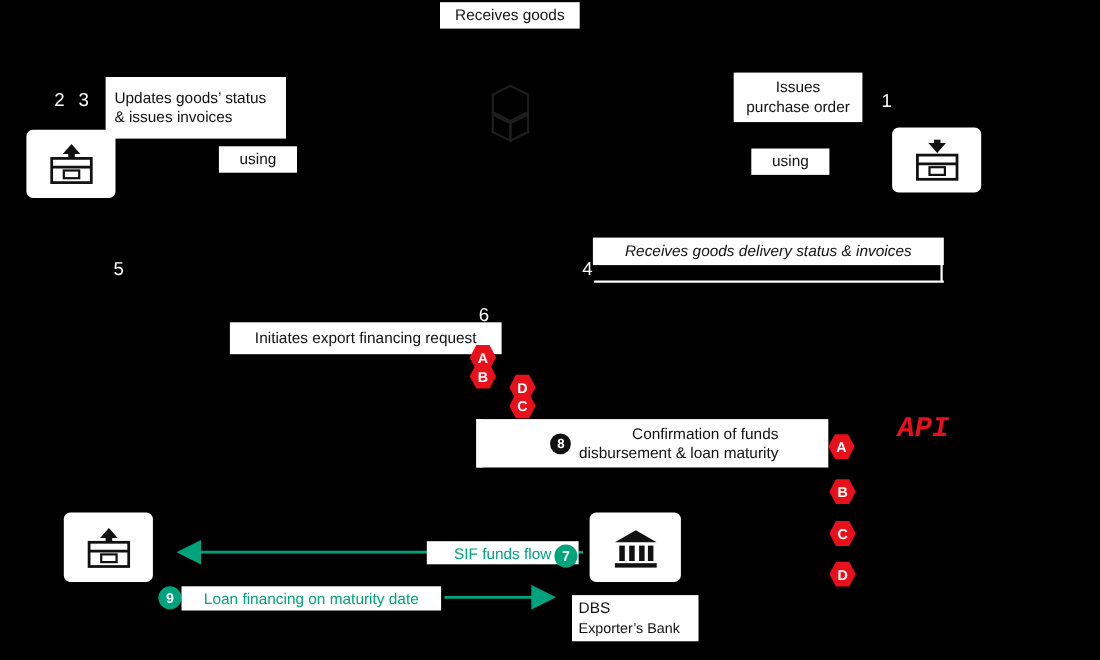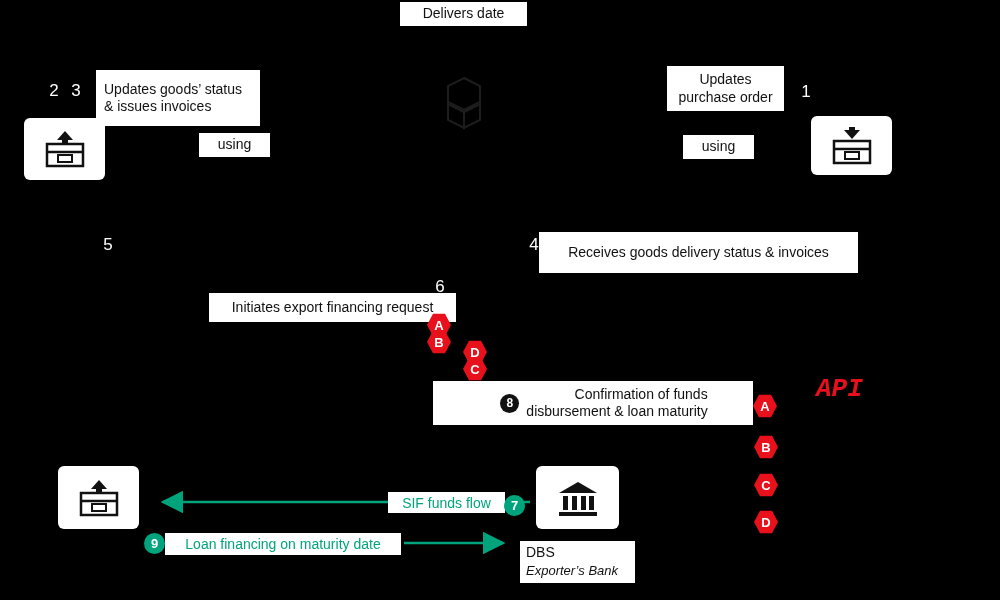--- a/index.html
+++ b/index.html
@@ -114,21 +114,20 @@
     position: absolute;
     background: #ffffff;
     color: #111111;
     text-align: left;
     font-size: 14px;
     padding: 2px 6px;
     box-sizing: border-box;
     line-height: 1.35;
   }
   .bank-lbl .sub {
-    font-style: italic;
     font-size: 13px;
   }
   .cubes {
     position: absolute;
     color: #1a1a1a;
   }
 </style>
 </head>
 <body>
 
@@ -161,21 +160,21 @@
   <div class="cubes" style="left:430px; top:72px; width:68px; height:64px;">
     <svg width="68" height="64" viewBox="0 0 68 64">
       <g fill="none" stroke="#1e1e1e" stroke-width="2">
         <path d="M34 6 L50 14 L50 30 L34 38 L18 30 L18 14 Z"></path>
         <path d="M18 32 L34 40 L34 56 L18 48 Z"></path>
         <path d="M34 40 L50 32 L50 48 L34 56 Z"></path>
       </g>
     </svg>
   </div>
 
-  <div class="lbl" style="left:400px; top:2px; width:127px; height:24px;">Delivers date</div>
+  <div class="lbl" style="left:400px; top:2px; width:127px; height:24px;">Receives goods</div>
 
   <div class="box-icon" style="left:24px; top:118px; width:81px; height:62px;">
     <svg width="46" height="42" viewBox="0 0 46 42">
       <rect x="5" y="16" width="36" height="22" fill="none" stroke="#111111" stroke-width="2.5"></rect>
       <line x1="5" y1="24" x2="41" y2="24" stroke="#111111" stroke-width="2.5"></line>
       <rect x="16" y="27" width="14" height="7" fill="none" stroke="#111111" stroke-width="2"></rect>
       <path d="M23 3 L31 12 L15 12 Z" fill="#111111"></path>
       <rect x="20" y="10" width="6" height="6" fill="#111111"></rect>
     </svg>
   </div>
@@ -216,27 +215,27 @@
   <div class="num" style="left:796px; top:82px; width:20px;">1</div>
   <div class="num" style="left:98px; top:235px; width:20px;">5</div>
   <div class="num" style="left:524px; top:235px; width:20px;">4</div>
   <div class="num" style="left:430px; top:277px; width:20px;">6</div>
 
   <div class="lbl" style="left:96px; top:70px; width:164px; height:56px; text-align:left; justify-content:flex-start;">Updates goods’ status
 &amp; issues invoices</div>
 
   <div class="lbl" style="left:199px; top:133px; width:71px; height:24px;">using</div>
 
-  <div class="lbl" style="left:667px; top:66px; width:117px; height:45px;">Updates
+  <div class="lbl" style="left:667px; top:66px; width:117px; height:45px;">Issues
 purchase order</div>
 
   <div class="lbl" style="left:683px; top:135px; width:71px; height:24px;">using</div>
 
 
-  <div class="lbl" style="left:539px; top:232px; width:319px; height:41px;">Receives goods delivery status &amp; invoices</div>
+  <div class="lbl" style="left:539px; top:216px; width:319px; height:25px;font-style:italic;">Receives goods delivery status &amp; invoices</div>
 
   <div class="lbl" style="left:209px; top:293px; width:247px; height:29px;">Initiates export financing request</div>
 
   <div class="lbl" style="left:433px; top:381px; width:320px; height:44px; padding-left:30px;">
     <span class="circbadge-dark">8</span>
     <span style="white-space:pre-line; text-align:right;">Confirmation of funds
 disbursement &amp; loan maturity</span>
   </div>
 
   <div class="hexbadge" style="left:427px; top:313px;">A</div>
@@ -244,21 +243,21 @@
   <div class="hexbadge" style="left:463px; top:340px;">D</div>
   <div class="hexbadge" style="left:463px; top:357px;">C</div>
 
   <div class="hexbadge" style="left:753px; top:394px;">A</div>
   <div class="hexbadge" style="left:754px; top:435px;">B</div>
   <div class="hexbadge" style="left:754px; top:473px;">C</div>
   <div class="hexbadge" style="left:754px; top:510px;">D</div>
 
   <div class="api-text" style="left:816px; top:374px;font-family:Liberation Mono, monospace;">API</div>
 
-  <div class="teal-lbl" style="left:388px; top:492px; width:117px; height:21px;">SIF funds flow</div>
+  <div class="teal-lbl" style="left:388px; top:492px; width:138px; height:21px;">SIF funds flow</div>
   <div class="circbadge" style="left:504px; top:495px;">7</div>
 
   <div class="circbadge" style="left:144px; top:533px;">9</div>
   <div class="teal-lbl" style="left:165px; top:533px; width:236px; height:22px;">Loan financing on maturity date</div>
 
   <div class="bank-lbl" style="left:520px; top:541px; width:115px; height:42px;">
     <div>DBS</div>
     <div class="sub">Exporter’s Bank</div>
   </div>
 

